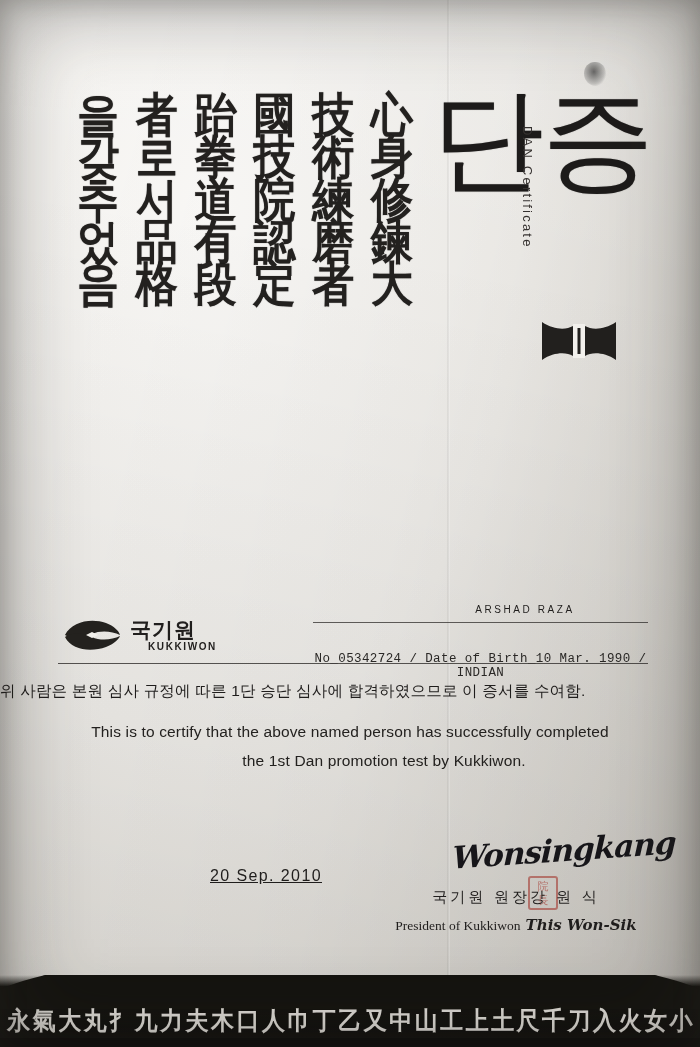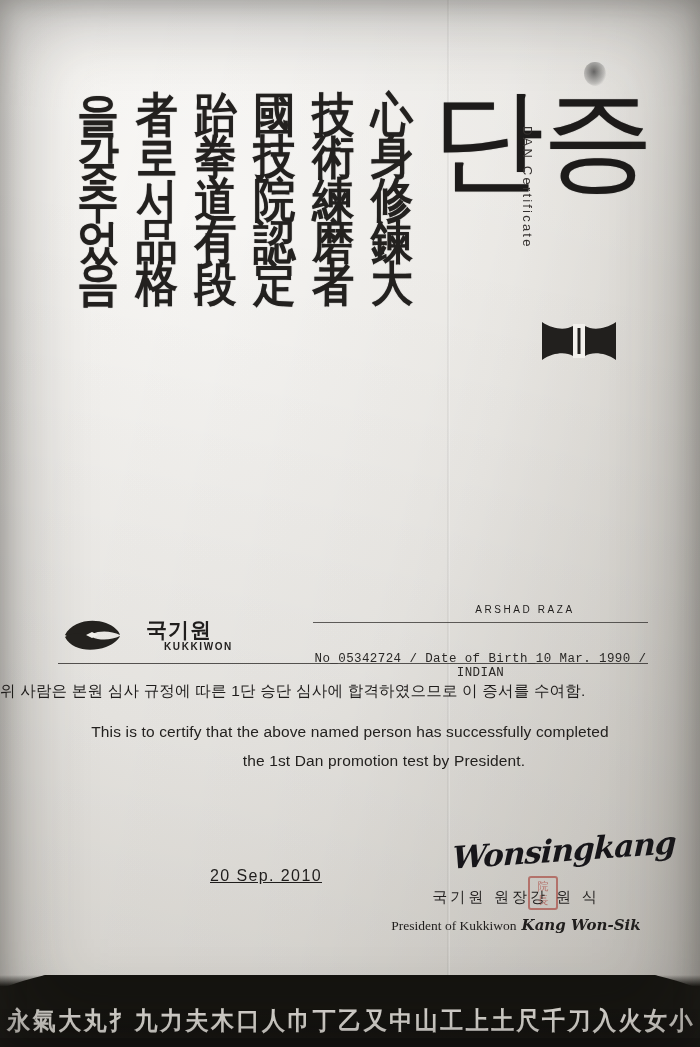--- a/index.html
+++ b/index.html
@@ -148,21 +148,21 @@
     background: #3a3735;
     opacity: 0.8;
   }
 
   
   .logo-wrap {
     position: absolute;
     left: 62px; top: 618px;
     display: flex;
     align-items: center;
-    gap: 24px;
+    gap: 8px;
   }
   .logo-mark {
     width: 60px; height: 34px;
   }
   .logo-text {
     display: flex;
     flex-direction: column;
     line-height: 1;
   }
   .logo-kr {
@@ -391,33 +391,33 @@
       <path d="M30 14 L36 17 L30 20 L24 17 Z" fill="#f2f0ec"></path>
     </svg>
     <div class="logo-text">
       <div class="logo-kr">국기원</div>
       <div class="logo-en">KUKKIWON</div>
     </div>
   </div>
 
   <div class="korean-sentence">위 사람은 본원 심사 규정에 따른 1단 승단 심사에 합격하였으므로 이 증서를 수여함.</div>
   <div class="eng-line1">This is to certify that the above named person has successfully completed</div>
-  <div class="eng-line2">the 1st Dan promotion test by President.</div>
+  <div class="eng-line2">the 1st Dan promotion test by Kukkiwon.</div>
 
   <div class="issue-date">20 Sep. 2010</div>
 
   <div class="signature">Wonsingkang</div>
   <svg class="seal" viewBox="0 0 30 34">
     <rect x="1" y="1" width="28" height="32" rx="2" fill="none" stroke="#a12d24" stroke-width="2"></rect>
     <text x="15" y="14" font-size="11" text-anchor="middle" fill="#a12d24" font-family="DejaVu Serif, serif">院</text>
     <text x="15" y="28" font-size="11" text-anchor="middle" fill="#a12d24" font-family="DejaVu Serif, serif">長</text>
   </svg>
   <div class="sig-kr">국기원 원장강  원  식</div>
   <div class="sig-en">
-    <span>President of Kukkiwon</span><span class="nm">Kang Won-Sik</span>
+    <span>President of Kukkiwon</span><span class="nm">This Won-Sik</span>
   </div>
 
   <div class="bottom-band">
     <div class="band-curve"></div>
     <div class="band-glyphs">
       <span>永</span>
       <span>氣</span>
       <span>大</span>
       <span>丸</span>
       <span>扌</span>

